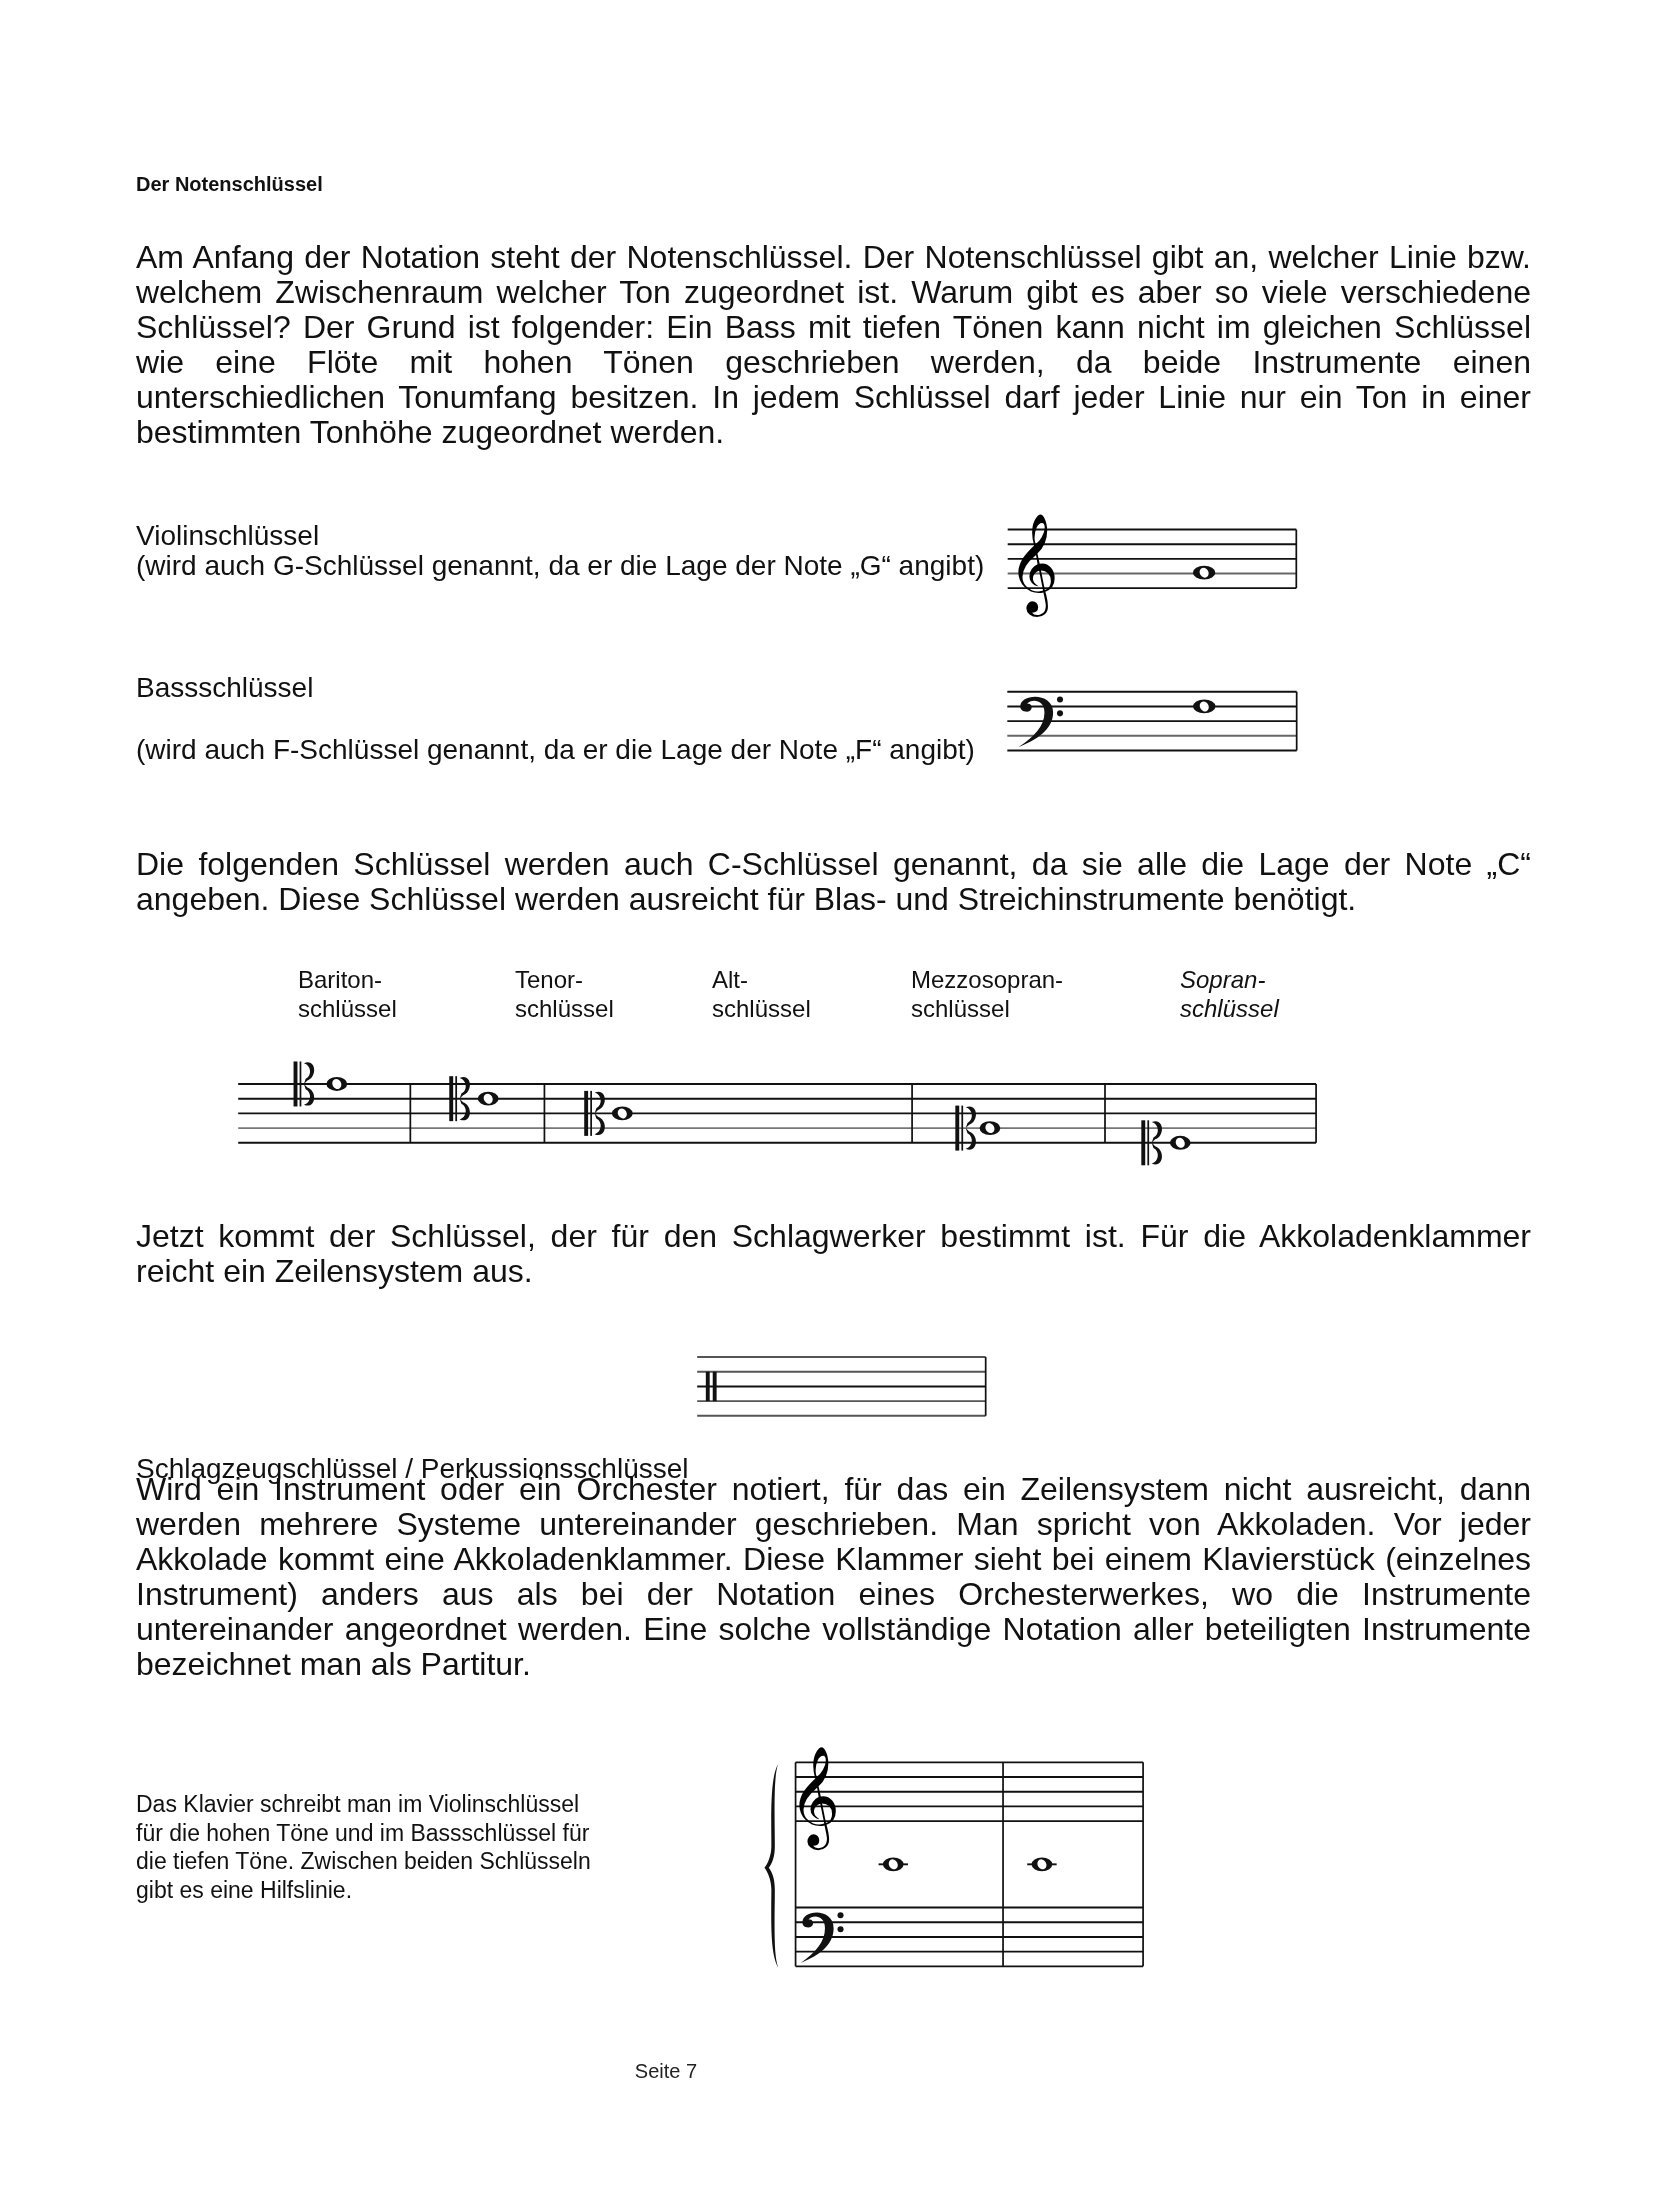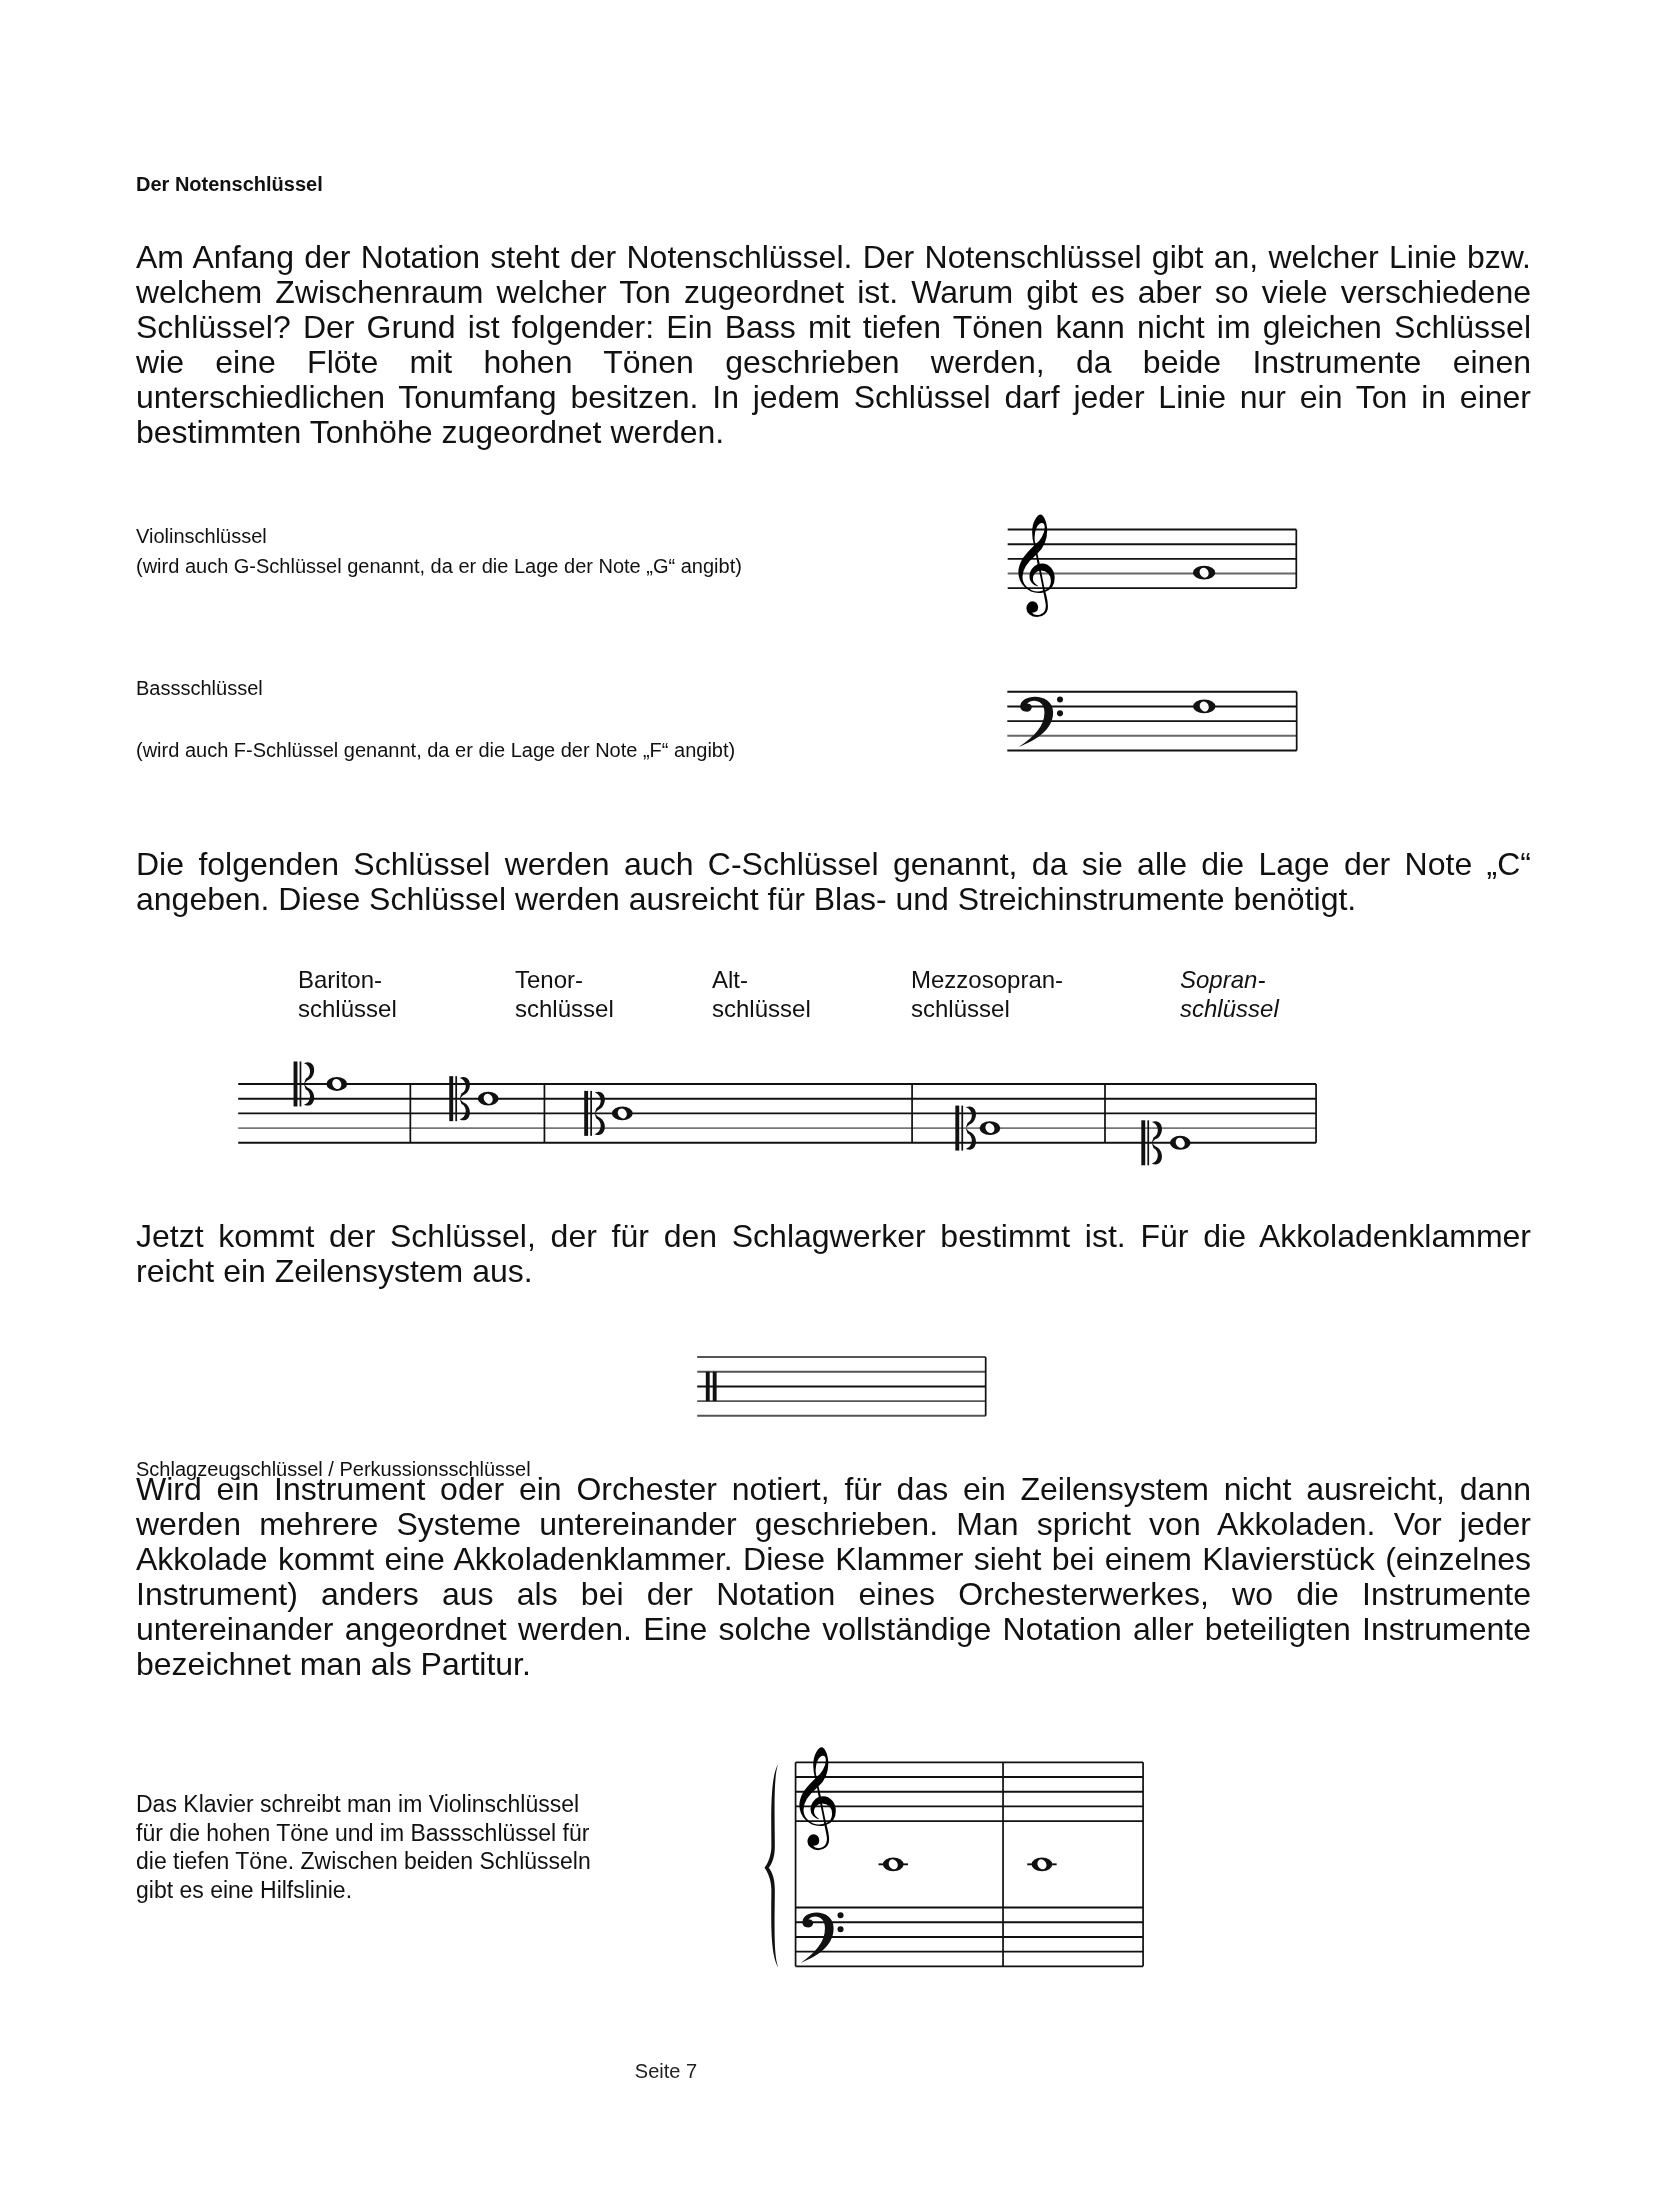--- a/index.html
+++ b/index.html
@@ -1,21 +1,21 @@
 <!DOCTYPE html>
 <html style="font-size:14px"><head>
 <meta charset="utf-8">
 <style>
   html, body { margin: 0; padding: 0; background: #ffffff; }
   body { width: 1660px; height: 2207px; position: relative; overflow: hidden;
          font-family: "Liberation Sans", sans-serif; color: #111; }
   .abs { position: absolute; }
   .title { left: 136px; top: 173px; font-size: 20px; font-weight: bold; }
   .para { left: 136px; width: 1395px; font-size: 32px; line-height: 35px; text-align: justify; text-align-last: left; }
-  .label { font-size: 20px; line-height: 30px; text-align: center; }
+  .label { font-size: 28px; line-height: 30px; text-align: center; }
   .small { font-size: 23px; line-height: 28.5px; }
   svg.music { position: absolute; overflow: visible; }
   .staffline { stroke: #111; stroke-width: 2.2; }
   .barline { stroke: #111; stroke-width: 2; }
   .footer { left: 0; width: 1332px; top: 2060px; text-align: center; font-size: 20px; color: #222; }
   .clef-label { font-size: 24px; line-height: 29px; }
 </style>
 </head>
 <body>
 

